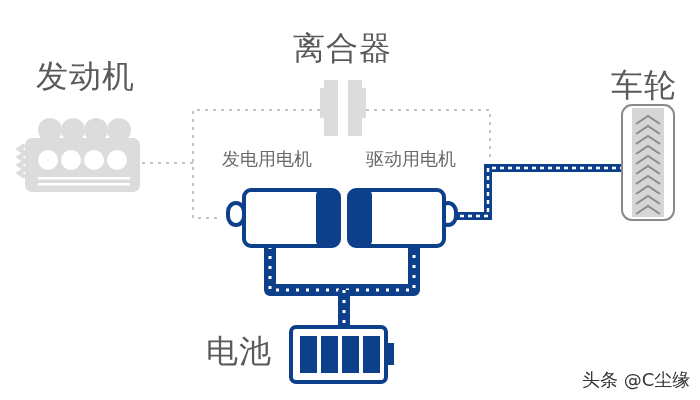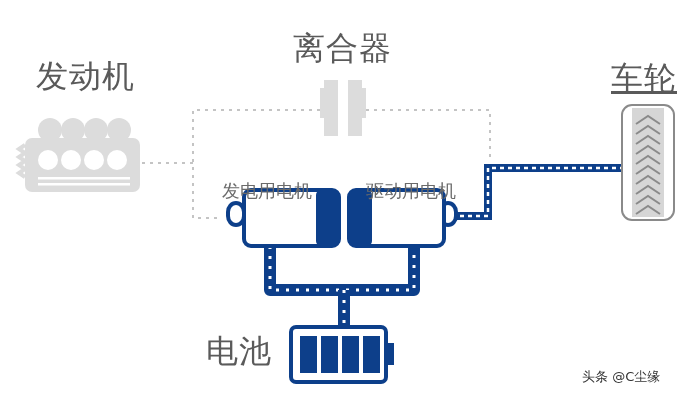--- a/index.html
+++ b/index.html
@@ -2,22 +2,22 @@
 <html><head>
 <meta charset="utf-8">
 <style>
   html, body { margin: 0; padding: 0; }
   body {
     width: 700px; height: 400px; background: #ffffff; position: relative; overflow: hidden;
     font-family: "DejaVu Sans", sans-serif;
   }
   .label { position: absolute; color: #5a5a5a; white-space: nowrap; }
   .big { font-size: 32px; letter-spacing: 1px; }
-  .small { font-size: 18px; color: #6a6a6a; margin-top: 32px; }
-  .watermark { font-size: 13px; color: #333; }
+  .small { font-size: 18px; color: #6a6a6a; }
+  .watermark { font-size: 18px; color: #333; }
   svg { position: absolute; left: 0; top: 0; }
 </style>
 </head>
 <body>
 
 <svg width="700" height="400" viewBox="0 0 700 400">
 
   <g fill="#dcdcdc">
     <circle cx="50" cy="130" r="12"></circle>
     <circle cx="73" cy="130" r="12"></circle>
@@ -89,17 +89,17 @@
       <polyline points="636,184 648,176 660,184"></polyline>
       <polyline points="636,194 648,186 660,194"></polyline>
       <polyline points="636,204 648,196 660,204"></polyline>
       <polyline points="636,214 648,206 660,214"></polyline>
     </g>
   </g>
 </svg>
 
 <div class="label big" style="left:36px; top:55px;font-family:Liberation Serif, serif;">发动机</div>
 <div class="label big" style="left:293px; top:27px;">离合器</div>
-<div class="label big" style="left:611px; top:57px;text-decoration:underline;">车轮</div>
+<div class="label big" style="left:611px; top:64px;">车轮</div>
 <div class="label small" style="left:222px; top:147px;">发电用电机</div>
 <div class="label small" style="left:366px; top:147px;text-align:center;">驱动用电机</div>
 <div class="label big" style="left:206px; top:330px;font-family:Liberation Serif, serif;">电池</div>
 <div class="label watermark" style="left:582px; top:368px;">头条 @C尘缘</div>
 
 </body></html>

